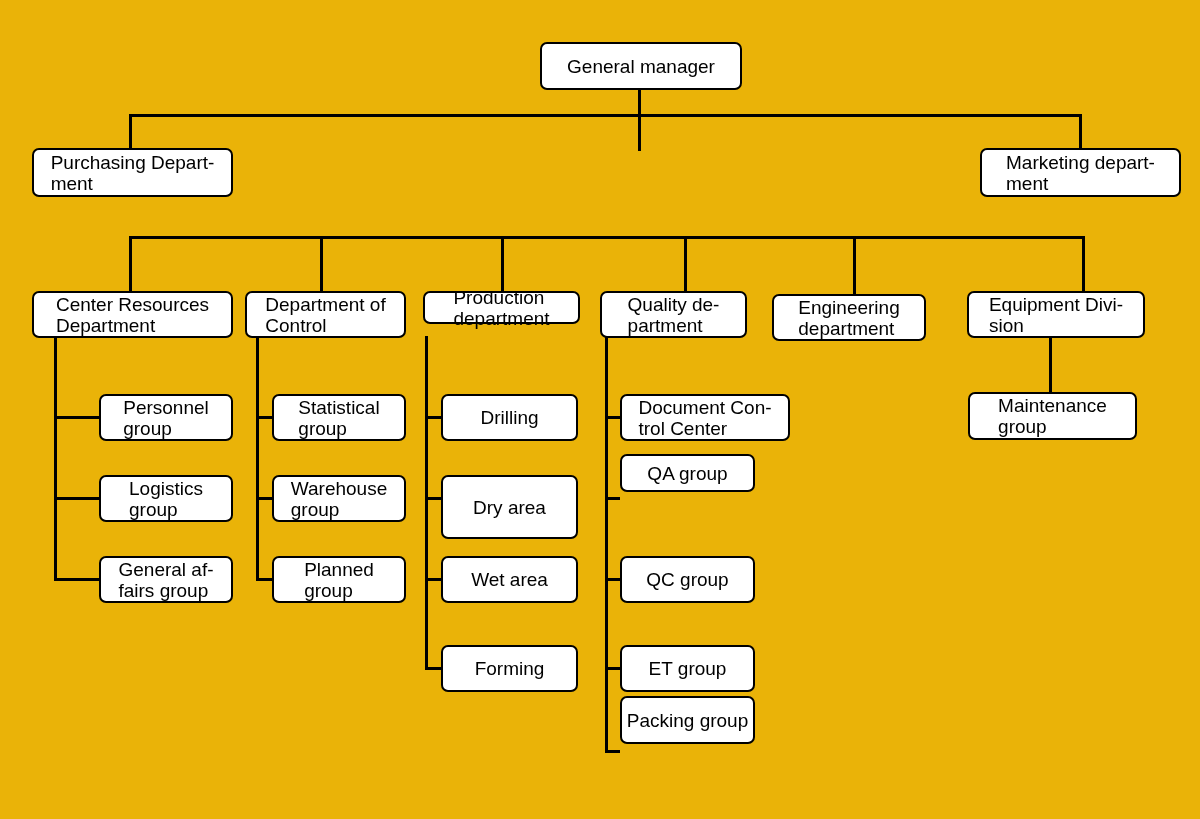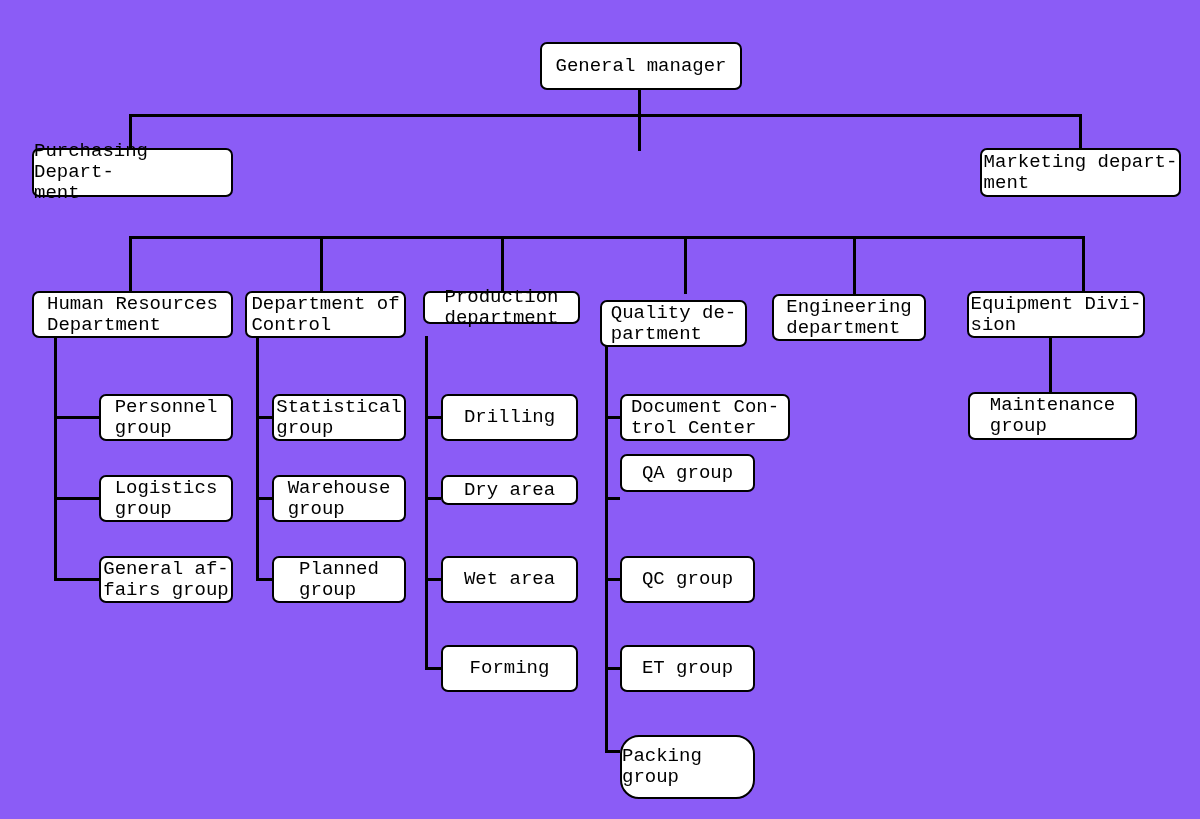--- a/index.html
+++ b/index.html
@@ -1,21 +1,21 @@
 <!DOCTYPE html>
 <html><head>
 <meta charset="utf-8">
 <style>
   html, body { margin: 0; padding: 0; background: #ffffff; }
   .canvas {
     position: relative;
     width: 1200px;
     height: 819px;
-    background: #8b5cf6;
-    font-family: Liberation Mono, monospace;
+    background: #eab308;
+    font-family: Liberation Sans, sans-serif;
     color: #000000;
     overflow: hidden;
   }
   .node {
     position: absolute;
     box-sizing: border-box;
     background: #ffffff;
     border: 2px solid #000000;
     border-radius: 7px;
     display: flex;
@@ -83,32 +83,32 @@
   <div class="node" style="left:32px; top:148px; width:201px; height:49px;">
     <span>Purchasing Depart-
 ment</span>
   </div>
   <div class="node" style="left:980px; top:148px; width:201px; height:49px;">
     <span>Marketing depart-
 ment</span>
   </div>
 
   <div class="node" style="left:32px; top:291px; width:201px; height:47px;">
-    <span>Human Resources
+    <span>Center Resources
 Department</span>
   </div>
   <div class="node" style="left:245px; top:291px; width:161px; height:47px;align-items:center;">
     <span>Department of
 Control</span>
   </div>
   <div class="node" style="left:423px; top:291px; width:157px; height:33px;">
     <span>Production
 department</span>
   </div>
-  <div class="node" style="left:600px; top:300px; width:147px; height:47px;align-items:center;">
+  <div class="node" style="left:600px; top:291px; width:147px; height:47px;align-items:center;">
     <span>Quality de-
 partment</span>
   </div>
   <div class="node" style="left:772px; top:282px; width:154px; height:47px;margin-top:12px;">
     <span>Engineering
 department</span>
   </div>
   <div class="node" style="left:967px; top:291px; width:178px; height:47px;align-items:flex-end;">
     <span>Equipment Divi-
 sion</span>
@@ -136,21 +136,21 @@
 group</span>
   </div>
   <div class="node" style="left:272px; top:556px; width:134px; height:47px;">
     <span>Planned
 group</span>
   </div>
 
   <div class="node" style="left:441px; top:394px; width:137px; height:47px;">
     <span>Drilling</span>
   </div>
-  <div class="node" style="left:441px; top:475px; width:137px; height:30px;">
+  <div class="node" style="left:441px; top:475px; width:137px; height:64px;">
     <span>Dry area</span>
   </div>
   <div class="node" style="left:441px; top:556px; width:137px; height:47px;">
     <span>Wet area</span>
   </div>
   <div class="node" style="left:441px; top:645px; width:137px; height:47px;">
     <span>Forming</span>
   </div>
 
   <div class="node" style="left:620px; top:394px; width:170px; height:47px;">
@@ -159,21 +159,21 @@
   </div>
   <div class="node" style="left:620px; top:454px; width:135px; height:38px;">
     <span>QA group</span>
   </div>
   <div class="node" style="left:620px; top:556px; width:135px; height:47px;">
     <span>QC group</span>
   </div>
   <div class="node" style="left:620px; top:645px; width:135px; height:47px;">
     <span>ET group</span>
   </div>
-  <div class="node" style="left:620px; top:735px; width:135px; height:64px;border-radius:19px;">
+  <div class="node" style="left:620px; top:696px; width:135px; height:48px;">
     <span>Packing group</span>
   </div>
 
   <div class="node" style="left:968px; top:392px; width:169px; height:48px;">
     <span>Maintenance
 group</span>
   </div>
 
 </div>
 

